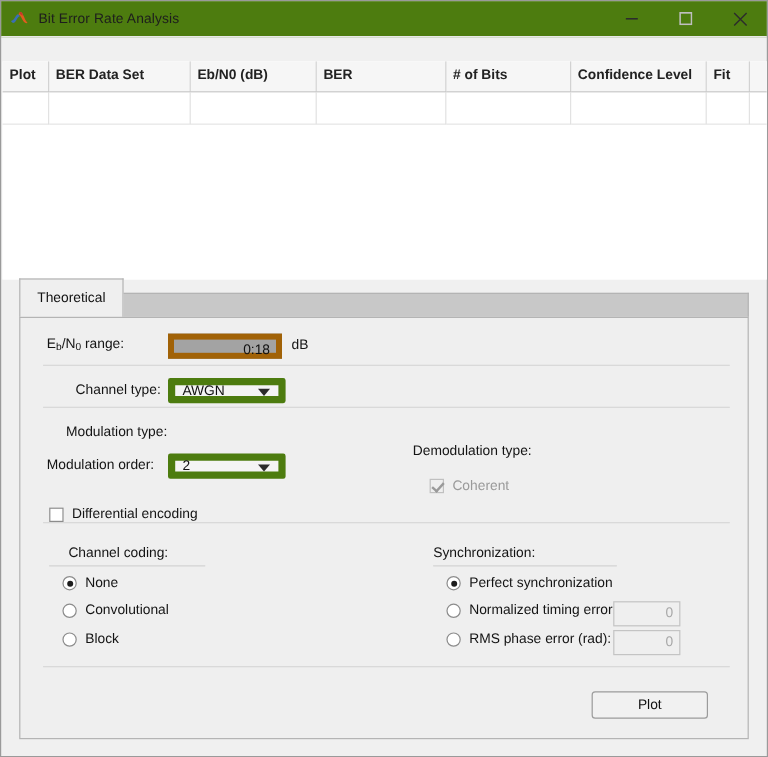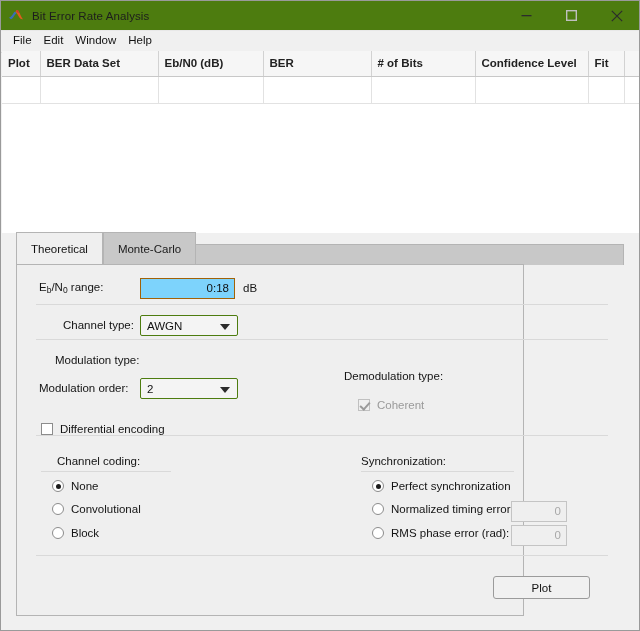--- a/index.html
+++ b/index.html
@@ -159,21 +159,21 @@
     background: #c8c8c8;
     border: 1px solid #b4b4b4;
     border-bottom: none;
     border-left: none;
   }
 
   .tabpanel {
     position: absolute;
     left: 15px;
     top: 263px;
-    width: 508px;
+    width: 608px;
     height: 352px;
     box-sizing: border-box;
     background: #efefef;
     border: 1px solid #b4b4b4;
   }
 
   
   .row { position: absolute; display: flex; align-items: center; }
   .lbl { font-size: 11.5px; color: #141414; white-space: nowrap; }
   .lbl.muted { color: #9a9a9a; }
@@ -181,42 +181,42 @@
   .sep {
     position: absolute;
     height: 1px;
     background: #dcdcdc;
     border-top: 1px solid #d9d9d9;
     box-sizing: border-box;
   }
 
   .textfield {
     box-sizing: border-box;
-    background: #7dd3fc;
-    border: 1px solid #a16207;
+    background: #a3a3a3;
+    border: 5px solid #a16207;
     height: 21px;
     line-height: 19px;
     font-size: 11.5px;
     text-align: right;
     padding: 0 5px;
     color: #111;
     font-family: "Liberation Sans", sans-serif;
   }
   .textfield.disabled {
     background: #efefef;
     border: 1px solid #c4c4c4;
     color: #a8a8a8;
   }
 
   .combo {
     box-sizing: border-box;
     position: relative;
     height: 21px;
     background: #f4f4f4;
-    border: 1px solid #4d7c0f;
+    border: 6px solid #4d7c0f;
     border-radius: 2px;
     display: flex;
     align-items: center;
     padding: 0 6px;
     font-size: 11.5px;
     color: #111;
   }
   .combo .arrow {
     position: absolute;
     right: 7px;
@@ -322,26 +322,20 @@
         </svg>
       </div>
       <div class="win-btn">
         <svg width="12" height="12" viewBox="0 0 12 12">
           <path d="M0.8 0.8 L11.2 11.2 M11.2 0.8 L0.8 11.2" stroke="#2c2c2c" stroke-width="1.2"></path>
         </svg>
       </div>
     </div>
   </div>
 
-  <div class="menubar">
-    <div class="menu-item">File</div>
-    <div class="menu-item">Edit</div>
-    <div class="menu-item">Window</div>
-    <div class="menu-item">Help</div>
-  </div>
 
   <div class="table-wrap">
     <table class="tbl">
       <colgroup>
         <col style="width:38px">
           <col style="width:118px">
           <col style="width:105px">
         <col style="width:108px">
           <col style="width:104px">
           <col style="width:113px">
@@ -373,23 +367,20 @@
         </tr>
       </tbody>
     </table>
     <div class="table-blank"></div>
   </div>
 
   <div class="tabstrip">
     <div class="tab active">
       <span>Theoretical</span>
     </div>
-    <div class="tab">
-      <span>Monte-Carlo</span>
-    </div>
     <div class="tab-filler"></div>
   </div>
 
   <div class="tabpanel">
 
     <div class="row" style="left:22px; top:16px;">
       <span class="lbl">E<sub>b</sub>/N<sub>0</sub> range:</span>
     </div>
     <div class="textfield" style="position:absolute; left:123px; top:13px; width:95px;">0:18</div>
     <div class="lbl" style="position:absolute; left:226px; top:17px;">dB</div>

